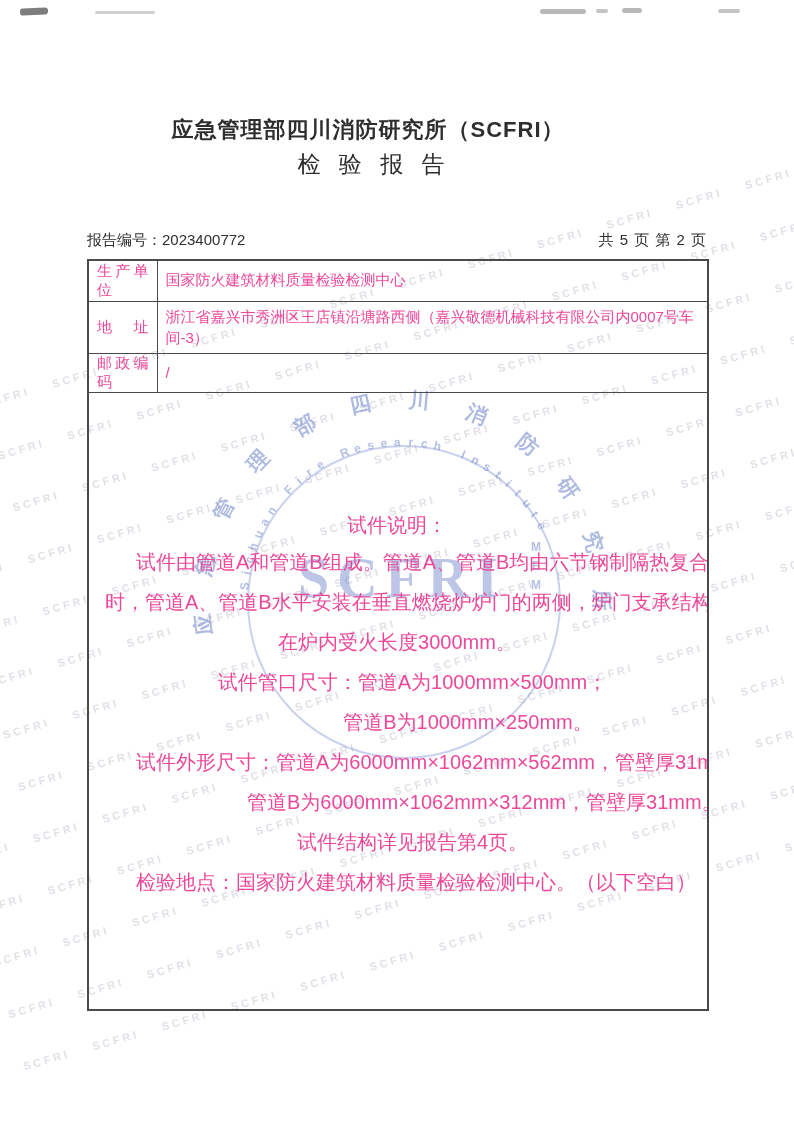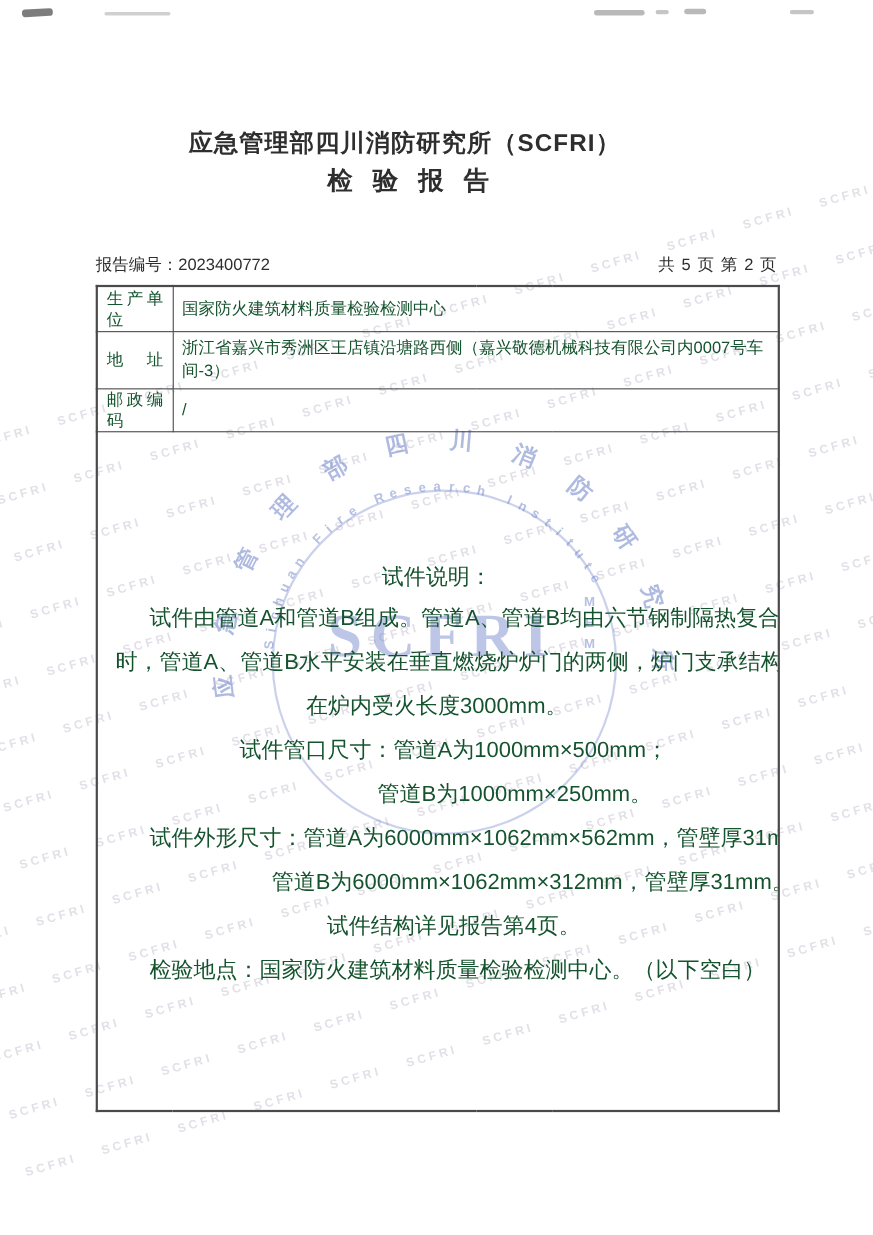--- a/index.html
+++ b/index.html
@@ -52,32 +52,32 @@
   }
   #seal .mem{
     position:absolute;left:126px;top:-62px;width:16px;
     font-size:12px;line-height:19px;text-align:center;
     color:rgba(110,130,200,0.5);font-weight:600;
   }
   
   #content{position:absolute;left:0;top:0;width:794px;height:1123px;z-index:2;}
   .hdr{position:absolute;left:0;top:113px;width:736px;text-align:center;}
   .hdr .t1,.hdr .t2{font-size:22px;font-weight:bold;line-height:33px;letter-spacing:1px;}
-  .hdr .t3{font-size:23px;font-weight:bold;line-height:32px;margin-top:2px;letter-spacing:6px;padding-left:12px;}
+  .hdr .t3{font-size:23px;font-weight:normal;line-height:32px;margin-top:2px;letter-spacing:6px;padding-left:12px;}
   .metarow{
     position:absolute;left:87px;top:229px;width:620px;height:22px;
     display:flex;justify-content:space-between;align-items:center;
     font-size:15px;
   }
   .metarow .pageinfo{letter-spacing:1px;}
   table.info{
     position:absolute;left:87px;top:259px;width:622px;
     border-collapse:collapse;table-layout:fixed;
     border:2px solid #4a4a4a;
-    font-size:15px;color:#14532d;
+    font-size:15px;color:#ec4899;
   }
   table.info td{
     border:1px solid #4a4a4a;
     padding:0 8px;vertical-align:middle;
     overflow:hidden;
   }
   td.lbl{text-align:justify;text-align-last:justify;padding:0 7px;}
   td.val{padding-left:9px;}
   .addr{line-height:21px;padding-top:3px;padding-bottom:3px;}
   td.bigcell{vertical-align:top;padding:0;}

